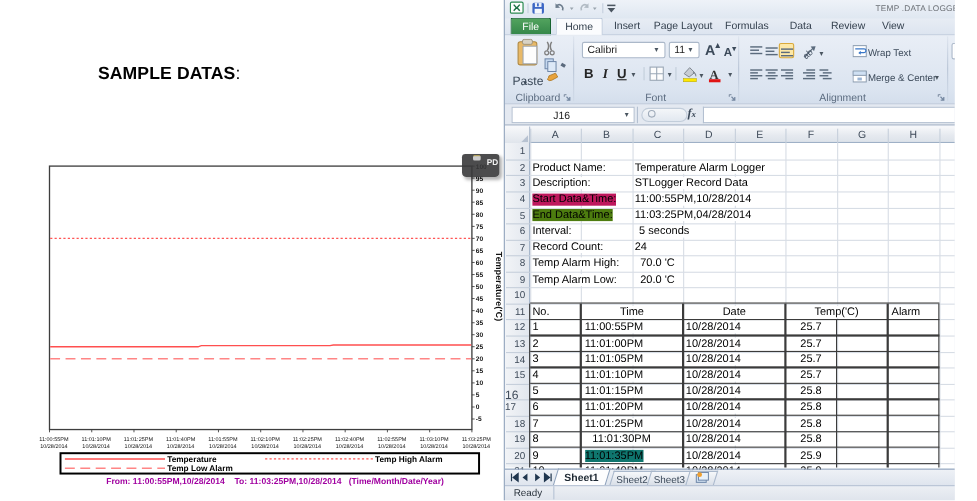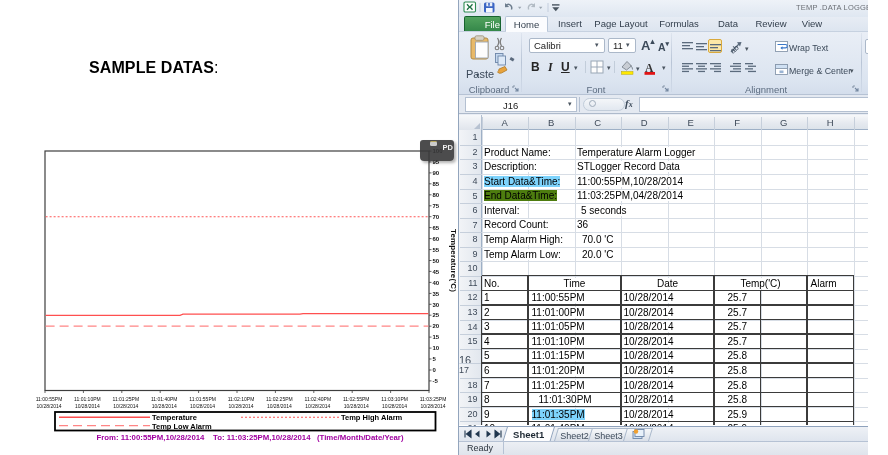--- a/index.html
+++ b/index.html
@@ -114,21 +114,21 @@
 <path d="M55 5.8 l3.4 0 l-1.7 2.2 z" fill="#9aa4ae"></path>
 <path d="M71.2 4.5 q-2.6 -2.6 -5 0 q-1.6 1.8 -0.6 4" fill="none" stroke="#b2bbc4" stroke-width="1.5"></path>
 <path d="M72 2 L72 6.2 L67.8 6 Z" fill="#b2bbc4"></path>
 <path d="M76 5.8 l3.4 0 l-1.7 2.2 z" fill="#9aa4ae"></path>
 <rect x="84.5" y="2" width="1" height="9" fill="#c3cedd"></rect>
 <rect x="89" y="3.2" width="7.5" height="1.4" fill="#4a5560"></rect>
 <path d="M89.3 6.3 l7 0 l-3.5 4 z" fill="#4a5560"></path>
 </svg>
 <div style="position:absolute;left:337px;top:2.5px;font-size:7.5px;color:#6b6f75;letter-spacing:.2px;white-space:nowrap">TEMP .DATA LOGGE</div>
 <div style="position:absolute;left:0;top:17px;right:0;height:14px;background:linear-gradient(#e7ecf4,#dde5f0)"></div>
-<div style="position:absolute;left:5px;top:16px;width:37px;height:27px;background:linear-gradient(#52a35e,#1c7038);border:1px solid #17632f;border-bottom:none;border-radius:2px 2px 0 0;color:#fff;font-size:9.5px;text-align:right;line-height:15px">File</div>
+<div style="position:absolute;left:5px;top:16px;width:37px;height:27px;background:linear-gradient(#52a35e,#1c7038);border:1px solid #17632f;border-bottom:none;border-radius:2px 2px 0 0;color:#fff;font-size:9.5px;text-align:center;line-height:15px">File</div>
 <div style="position:absolute;left:46px;top:16px;width:43px;height:16px;background:#fbfcfe;border:1px solid #b8c6d8;border-bottom:none;border-radius:2px 2px 0 0;color:#34404e;font-size:9.5px;text-align:center;line-height:15px">Home</div>
 <div style="position:absolute;left:91px;top:16px;width:40px;height:15px;color:#34404e;font-size:9.5px;text-align:center;line-height:15px">Insert</div>
 <div style="position:absolute;left:131px;top:16px;width:62px;height:15px;color:#34404e;font-size:9.5px;text-align:center;line-height:15px">Page Layout</div>
 <div style="position:absolute;left:196px;top:16px;width:48px;height:15px;color:#34404e;font-size:9.5px;text-align:center;line-height:15px">Formulas</div>
 <div style="position:absolute;left:252px;top:16px;width:34px;height:15px;color:#34404e;font-size:9.5px;text-align:center;line-height:15px">Data</div>
 <div style="position:absolute;left:291px;top:16px;width:42px;height:15px;color:#34404e;font-size:9.5px;text-align:center;line-height:15px">Review</div>
 <div style="position:absolute;left:335px;top:16px;width:36px;height:15px;color:#34404e;font-size:9.5px;text-align:center;line-height:15px">View</div>
 <div style="position:absolute;left:0;top:31px;right:0;height:63px;background:linear-gradient(#e9eef6,#dbe4f0 80%,#d4deec);border-top:1px solid #c6d1e0"></div>
 <div style="position:absolute;left:47px;top:31px;width:41px;height:1px;background:#fbfcfe"></div>
 <div style="position:absolute;left:0;top:94px;right:0;height:1px;background:#b6c2d4"></div>
@@ -357,28 +357,28 @@
 <div style="position:absolute;left:22.5px;top:348.6px;right:0;height:1px;background:#d7dde5"></div>
 <div style="position:absolute;left:22.5px;top:363.1px;right:0;height:1px;background:#d7dde5"></div>
 <div style="position:absolute;left:22.5px;top:377.7px;right:0;height:1px;background:#d7dde5"></div>
 <div style="position:absolute;left:22.5px;top:392.2px;right:0;height:1px;background:#d7dde5"></div>
 <div style="position:absolute;left:22.5px;top:406.8px;right:0;height:1px;background:#d7dde5"></div>
 <div style="position:absolute;left:22.5px;top:421.3px;right:0;height:1px;background:#d7dde5"></div>
 <div style="position:absolute;left:25.0px;top:146.7px;background:#fff;text-align:left;font-size:10px;color:#000;white-space:nowrap">Product Name:</div>
 <div style="position:absolute;left:118.0px;top:146.7px;background:#fff;text-align:left;font-size:10px;color:#000;white-space:nowrap">Temperature Alarm Logger</div>
 <div style="position:absolute;left:25.0px;top:161.2px;background:#fff;text-align:left;font-size:10px;color:#000;white-space:nowrap">Description:</div>
 <div style="position:absolute;left:118.0px;top:161.2px;background:#fff;text-align:left;font-size:10px;color:#000;white-space:nowrap">STLogger Record Data</div>
-<div style="position:absolute;left:25.0px;top:175.8px;background:#7dd3fc;text-align:left;font-size:10px;color:#000;white-space:nowrap">Start Data&amp;Time:</div>
+<div style="position:absolute;left:25.0px;top:175.8px;background:#be185d;text-align:left;font-size:10px;color:#000;white-space:nowrap">Start Data&amp;Time:</div>
 <div style="position:absolute;left:118.0px;top:175.8px;background:#fff;text-align:left;font-size:10px;color:#000;white-space:nowrap">11:00:55PM,10/28/2014</div>
 <div style="position:absolute;left:25.0px;top:190.3px;background:#4d7c0f;text-align:left;font-size:10px;color:#000;white-space:nowrap">End Data&amp;Time:</div>
 <div style="position:absolute;left:118.0px;top:190.3px;background:#fff;text-align:left;font-size:10px;color:#000;white-space:nowrap">11:03:25PM,04/28/2014</div>
 <div style="position:absolute;left:25.0px;top:204.9px;background:#fff;text-align:left;font-size:10px;color:#000;white-space:nowrap">Interval:</div>
 <div style="position:absolute;left:122.0px;top:204.9px;background:#fff;text-align:left;font-size:10px;color:#000;white-space:nowrap">5 seconds</div>
 <div style="position:absolute;left:25.0px;top:219.4px;background:#fff;text-align:left;font-size:10px;color:#000;white-space:nowrap">Record Count:</div>
-<div style="position:absolute;left:118.0px;top:219.4px;background:#fff;text-align:left;font-size:10px;color:#000;white-space:nowrap">36</div>
+<div style="position:absolute;left:118.0px;top:219.4px;background:#fff;text-align:left;font-size:10px;color:#000;white-space:nowrap">24</div>
 <div style="position:absolute;left:25.0px;top:234.0px;background:#fff;text-align:left;font-size:10px;color:#000;white-space:nowrap">Temp Alarm High:</div>
 <div style="position:absolute;left:123.0px;top:234.0px;background:#fff;text-align:left;font-size:10px;color:#000;white-space:nowrap">70.0 'C</div>
 <div style="position:absolute;left:25.0px;top:248.5px;background:#fff;text-align:left;font-size:10px;color:#000;white-space:nowrap">Temp Alarm Low:</div>
 <div style="position:absolute;left:123.0px;top:248.5px;background:#fff;text-align:left;font-size:10px;color:#000;white-space:nowrap">20.0 'C</div>
 <div style="position:absolute;left:25.0px;top:277.6px;background:#fff;text-align:left;font-size:10px;color:#000;white-space:nowrap">No.</div>
 <div style="position:absolute;left:69.0px;top:277.6px;background:#fff;width:93.0px;text-align:center;font-size:10px;color:#000;white-space:nowrap">Time</div>
 <div style="position:absolute;left:162.0px;top:277.6px;background:#fff;width:93.0px;text-align:center;font-size:10px;color:#000;white-space:nowrap">Date</div>
 <div style="position:absolute;left:255.0px;top:277.6px;background:#fff;width:93.0px;text-align:center;font-size:10px;color:#000;white-space:nowrap">Temp('C)</div>
 <div style="position:absolute;left:351.5px;top:277.6px;background:#fff;text-align:left;font-size:10px;color:#000;white-space:nowrap">Alarm</div>
 <div style="position:absolute;left:25.0px;top:292.2px;background:#fff;text-align:left;font-size:10px;color:#000;white-space:nowrap">1</div>
@@ -407,21 +407,21 @@
 <div style="position:absolute;left:255.0px;top:364.9px;background:#fff;width:46.5px;text-align:center;font-size:10px;color:#000;white-space:nowrap">25.8</div>
 <div style="position:absolute;left:25.0px;top:379.5px;background:#fff;text-align:left;font-size:10px;color:#000;white-space:nowrap">7</div>
 <div style="position:absolute;left:72.5px;top:379.5px;background:#fff;text-align:left;font-size:10px;color:#000;white-space:nowrap">11:01:25PM</div>
 <div style="position:absolute;left:164.5px;top:379.5px;background:#fff;text-align:left;font-size:10px;color:#000;white-space:nowrap">10/28/2014</div>
 <div style="position:absolute;left:255.0px;top:379.5px;background:#fff;width:46.5px;text-align:center;font-size:10px;color:#000;white-space:nowrap">25.8</div>
 <div style="position:absolute;left:25.0px;top:394.0px;background:#fff;text-align:left;font-size:10px;color:#000;white-space:nowrap">8</div>
 <div style="position:absolute;left:79.5px;top:394.0px;background:#fff;text-align:left;font-size:10px;color:#000;white-space:nowrap">11:01:30PM</div>
 <div style="position:absolute;left:164.5px;top:394.0px;background:#fff;text-align:left;font-size:10px;color:#000;white-space:nowrap">10/28/2014</div>
 <div style="position:absolute;left:255.0px;top:394.0px;background:#fff;width:46.5px;text-align:center;font-size:10px;color:#000;white-space:nowrap">25.8</div>
 <div style="position:absolute;left:25.0px;top:408.6px;background:#fff;text-align:left;font-size:10px;color:#000;white-space:nowrap">9</div>
-<div style="position:absolute;left:72.5px;top:408.6px;background:#7dd3fc;text-align:left;font-size:10px;color:#000;white-space:nowrap">11:01:35PM</div>
+<div style="position:absolute;left:72.5px;top:408.6px;background:#0f766e;text-align:left;font-size:10px;color:#000;white-space:nowrap">11:01:35PM</div>
 <div style="position:absolute;left:164.5px;top:408.6px;background:#fff;text-align:left;font-size:10px;color:#000;white-space:nowrap">10/28/2014</div>
 <div style="position:absolute;left:255.0px;top:408.6px;background:#fff;width:46.5px;text-align:center;font-size:10px;color:#000;white-space:nowrap">25.9</div>
 <div style="position:absolute;left:25.0px;top:423.1px;background:#fff;text-align:left;font-size:10px;color:#000;white-space:nowrap">10</div>
 <div style="position:absolute;left:72.5px;top:423.1px;background:#fff;text-align:left;font-size:10px;color:#000;white-space:nowrap">11:01:40PM</div>
 <div style="position:absolute;left:164.5px;top:423.1px;background:#fff;text-align:left;font-size:10px;color:#000;white-space:nowrap">10/28/2014</div>
 <div style="position:absolute;left:255.0px;top:423.1px;background:#fff;width:46.5px;text-align:center;font-size:10px;color:#000;white-space:nowrap">25.9</div>
 <div style="position:absolute;left:22.50px;top:275.15px;width:372.0px;height:1.3px;background:#3b3b3b"></div>
 <div style="position:absolute;left:22.50px;top:289.70px;width:372.0px;height:1.3px;background:#3b3b3b"></div>
 <div style="position:absolute;left:22.50px;top:304.25px;width:372.0px;height:1.3px;background:#3b3b3b"></div>
 <div style="position:absolute;left:22.50px;top:318.80px;width:372.0px;height:1.3px;background:#3b3b3b"></div>

